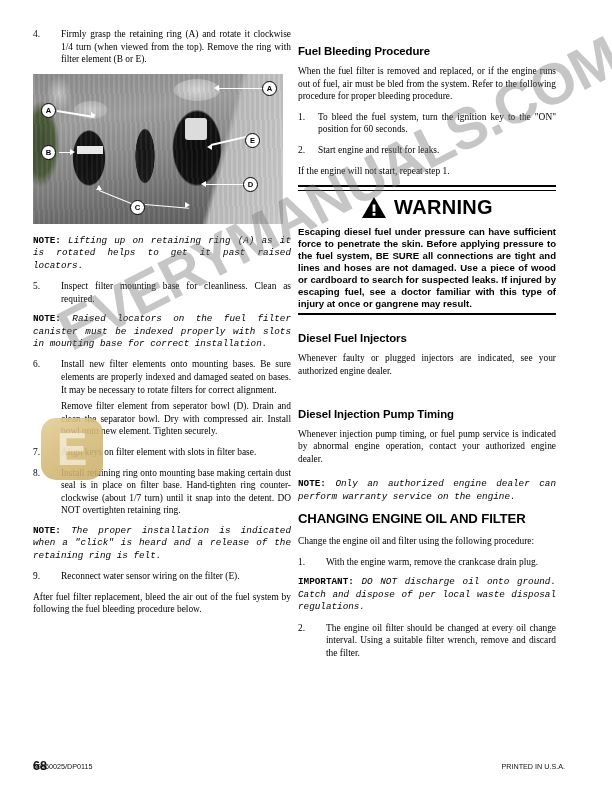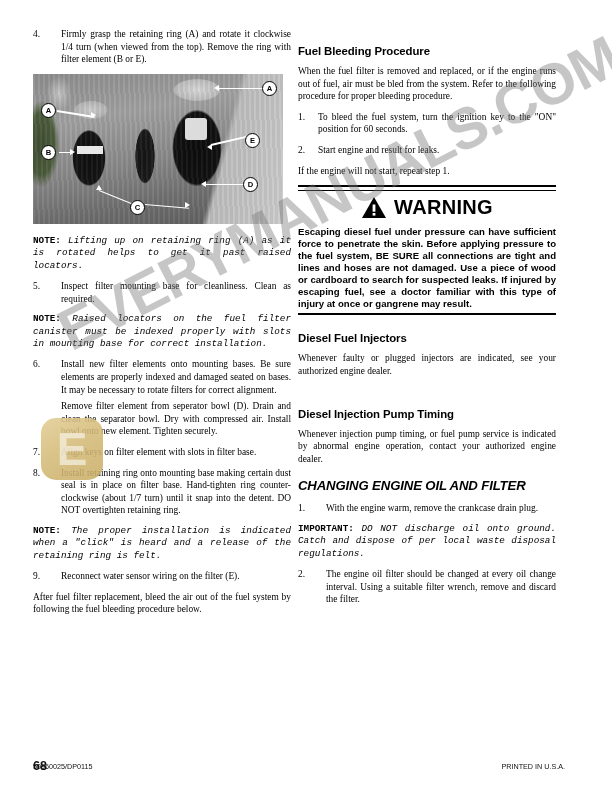--- a/index.html
+++ b/index.html
@@ -83,21 +83,20 @@
     margin: 16px 0 7px 0;
     letter-spacing: -0.1px;
   }
   .h-main {
     font-family: "Liberation Sans", sans-serif;
     font-weight: bold;
     font-size: 13.2px;
     line-height: 16px;
     margin: 0 0 8px 0;
     letter-spacing: -0.15px;
-    font-style: italic;
   }
   .gap-sm { height: 5px; }
 
   
   .photo-wrap {
     position: relative;
     width: 250px;
     height: 150px;
     margin: 6px 0 11px 0;
     overflow: hidden;
@@ -404,23 +403,28 @@
     <div class="h-sub">Diesel Fuel Injectors</div>
     <p class="serif-p">Whenever faulty or plugged injectors are indicated, see your authorized engine dealer.</p>
 
     <div class="gap-sm"></div>
 
     <div class="h-sub">Diesel Injection Pump Timing</div>
     <p class="serif-p">Whenever injection pump timing, or fuel pump service is indicated by abnormal engine operation, contact your authorized engine dealer.</p>
 
     <div class="gap-sm"></div>
 
+    <div class="note">
+      <span class="lbl">NOTE:</span>
+      <span>Only an authorized engine dealer can perform warranty service on the engine.</span>
+    </div>
 
     <div class="h-main">CHANGING ENGINE OIL AND FILTER</div>
 
+    <p class="serif-p">Change the engine oil and filter using the following procedure:</p>
 
     <div class="step">
       <span class="num">1.</span>
       <span>With the engine warm, remove the crankcase drain plug.</span>
     </div>
 
     <div class="note">
       <span class="lbl">IMPORTANT:</span>
       <span>DO NOT discharge oil onto ground. Catch and dispose of per local waste disposal regulations.</span>
     </div>

